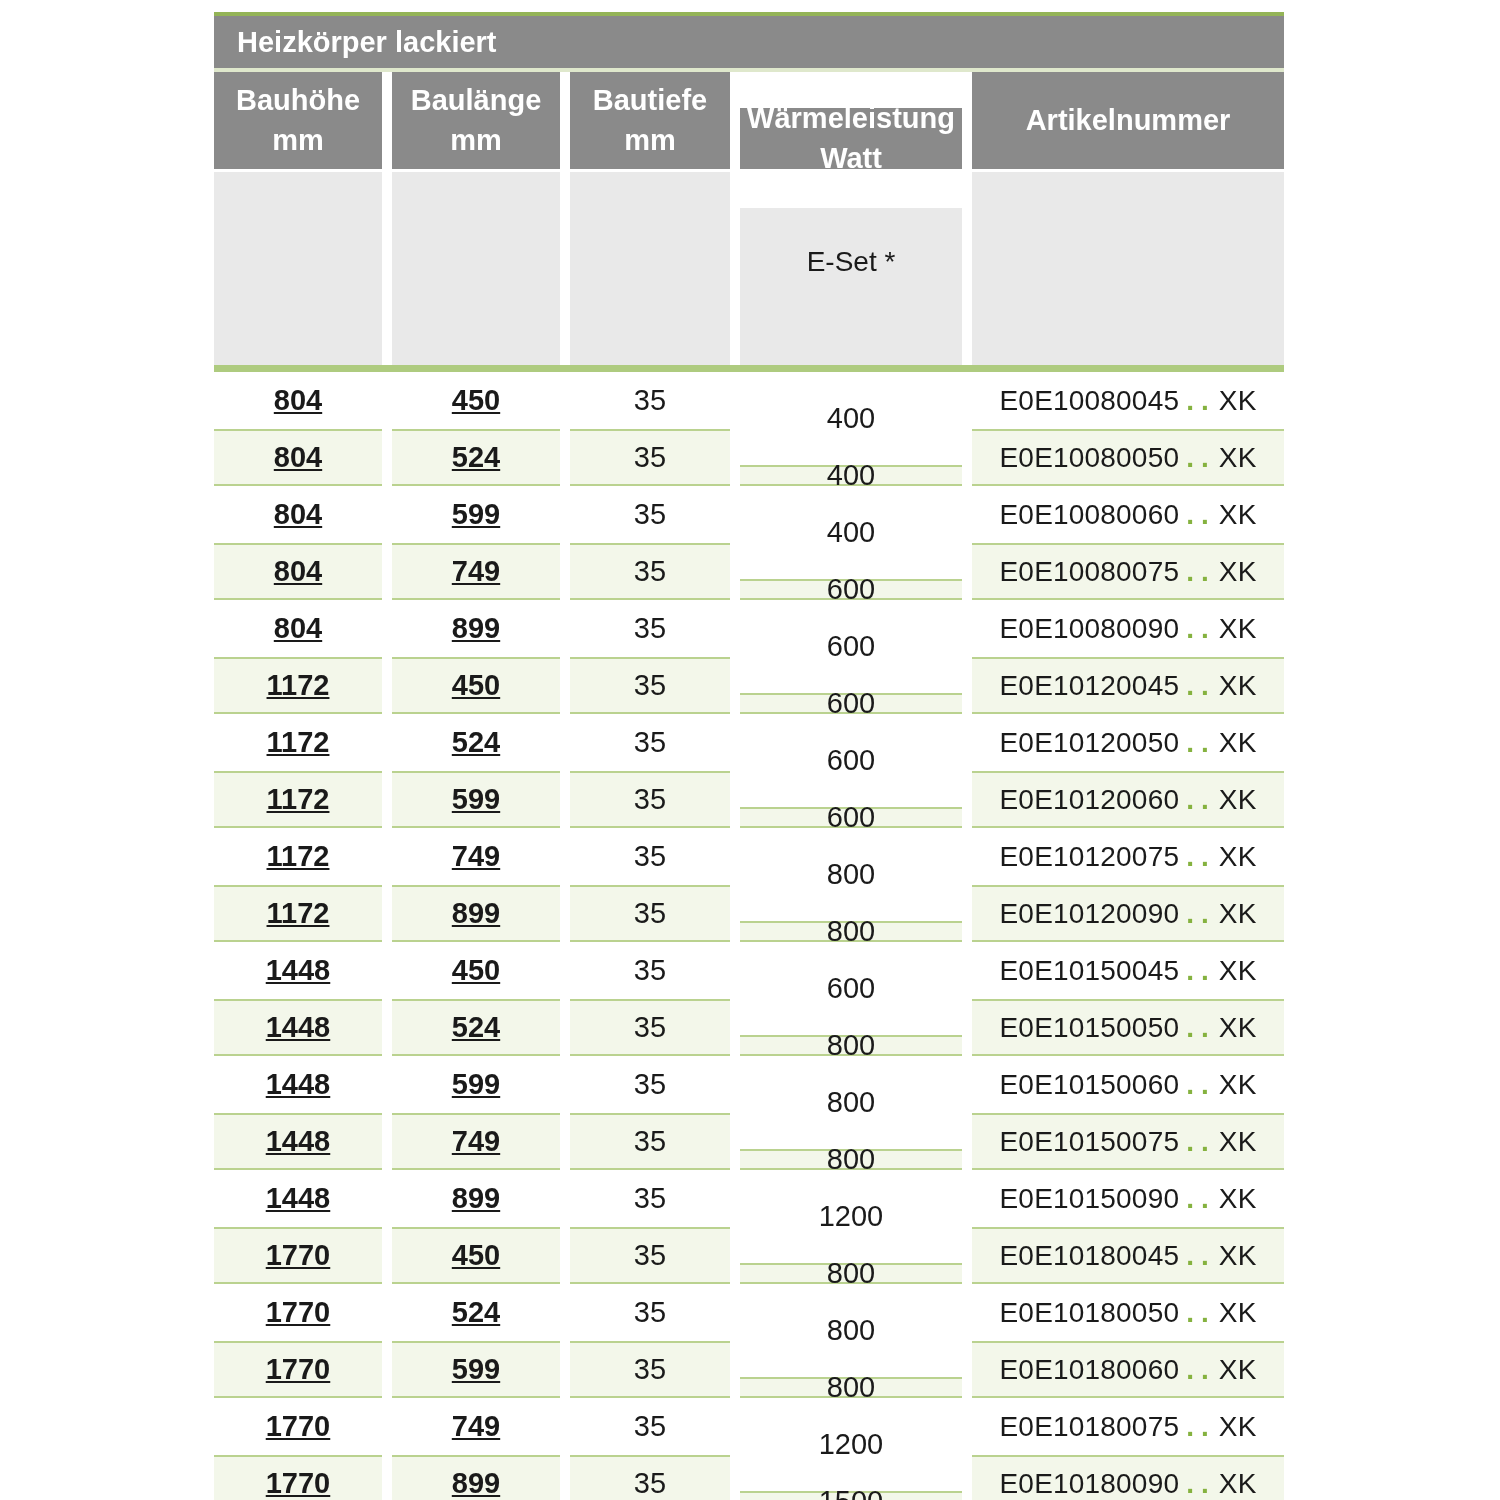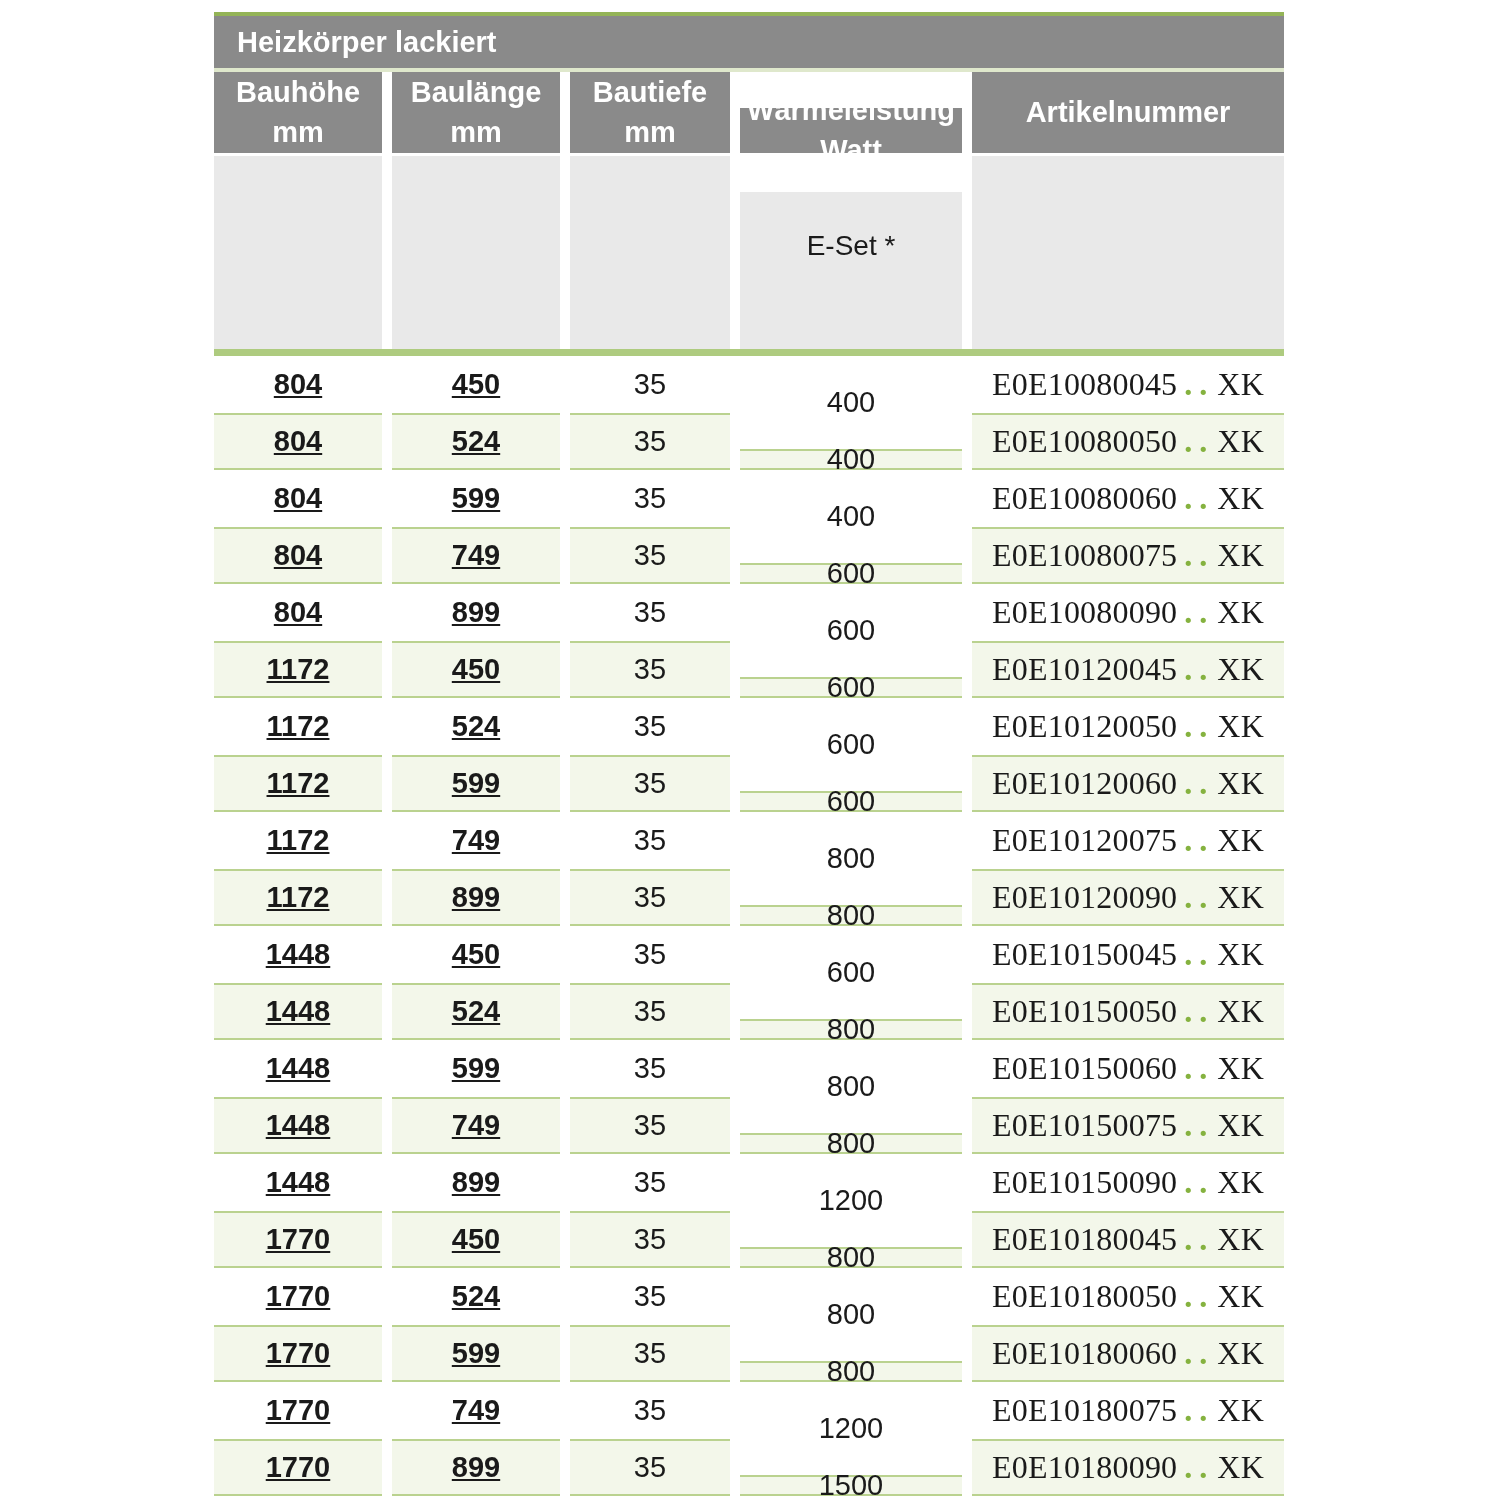--- a/index.html
+++ b/index.html
@@ -47,21 +47,21 @@
   .cols {
     display: flex;
   }
   .cols > * { flex: 0 0 auto; box-sizing: border-box; }
   .gap { width: 10px; background: #ffffff; }
   .w0 { width: 168px; }
   .w1 { width: 168px; }
   .w2 { width: 160px; }
   .w3 { width: 222px; margin-top: 36px; }
   .w4 { width: 312px; }
-  .headrow { height: 81px; }
+  .headrow { height: 97px; }
   .headcell {
     background: #8a8a8a;
     color: #ffffff;
     font-size: 29px;
     font-weight: bold;
     display: flex;
     flex-direction: column;
     align-items: center;
     justify-content: center;
     text-align: center;
@@ -89,21 +89,21 @@
     font-size: 29px;
     background: #ffffff;
     white-space: nowrap;
   }
   .cell.bold { font-weight: bold; text-decoration: underline; }
   .row.alt .cell {
     background: #f3f7ea;
     border-top: 2px solid #bad28f;
     border-bottom: 2px solid #bad28f;
   }
-  .artcell { font-size: 32px; letter-spacing: 0.2px; font-family: Liberation Serif, serif; }
+  .artcell { font-size: 28px; letter-spacing: 0.2px; }
   .dots {
     color: #85b23f;
     font-weight: bold;
     letter-spacing: 7px;
     margin: 0 3px 0 7px;
   }
 </style>
 </head>
 <body>
 

